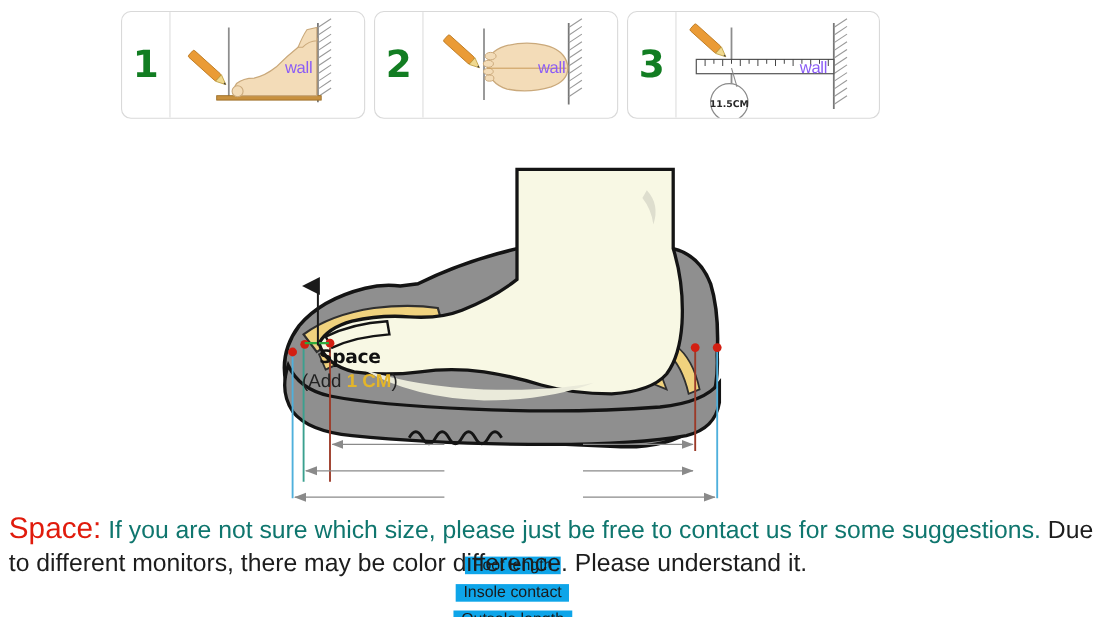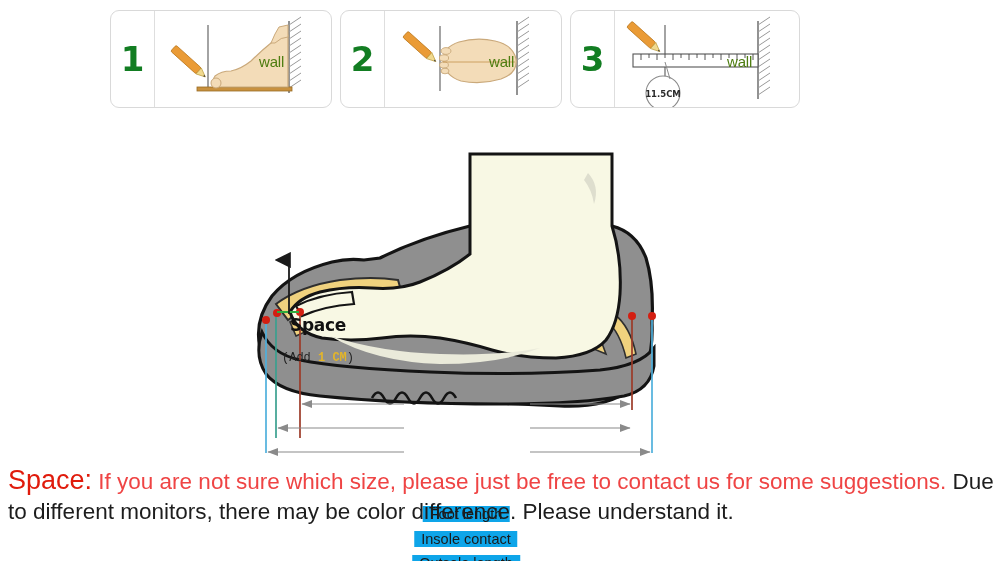--- a/index.html
+++ b/index.html
@@ -56,21 +56,21 @@
   }
   .step-art {
     position: absolute;
     left: 44px; top: 0;
     right: 0; bottom: 0;
   }
   .wall-label {
     position: absolute;
     font-family: "Liberation Sans", sans-serif;
     font-size: 15px;
-    color: #4d7c0f;
+    color: #8b5cf6;
     letter-spacing: -0.2px;
   }
 
   
   #main-diagram {
     position: absolute;
     left: 0; top: 108px;
     width: 796px; height: 355px;
   }
 
@@ -85,24 +85,24 @@
   .space-title {
     display: block;
     font-family: "DejaVu Sans", sans-serif;
     font-weight: bold;
     font-size: 17px;
     color: #111111;
     letter-spacing: -0.3px;
   }
   .space-sub {
     display: block;
-    font-family: Liberation Mono, monospace;
-    font-size: 12px;
+    font-family: Liberation Sans, sans-serif;
+    font-size: 17px;
     color: #222222;
-    margin-top: 16px;
+    margin-top: 1px;
   }
   .space-sub .hl { color: #e3b52a; font-weight: bold; }
 
   .dim-label {
     position: absolute;
     font-family: "Liberation Sans", sans-serif;
     font-size: 14.5px;
     color: #1a1a1a;
     background: #0ea5e9;
     padding: 0 7px;
@@ -121,21 +121,21 @@
     width: 990px;
     font-family: "Liberation Sans", sans-serif;
     font-size: 22.5px;
     line-height: 1.28;
     color: #222222;
   }
   #note-block .note-word {
     color: #e01b0c;
     font-size: 27px;
   }
-  #note-block .note-magenta { color: #ef4444; }
+  #note-block .note-magenta { color: #0f766e; }
   #note-block .note-black { color: #1d1d1d; }
 </style>
 </head>
 <body>
 
 <div id="page">
 
   <div class="steps-row">
 
     <div class="step-panel p1">

